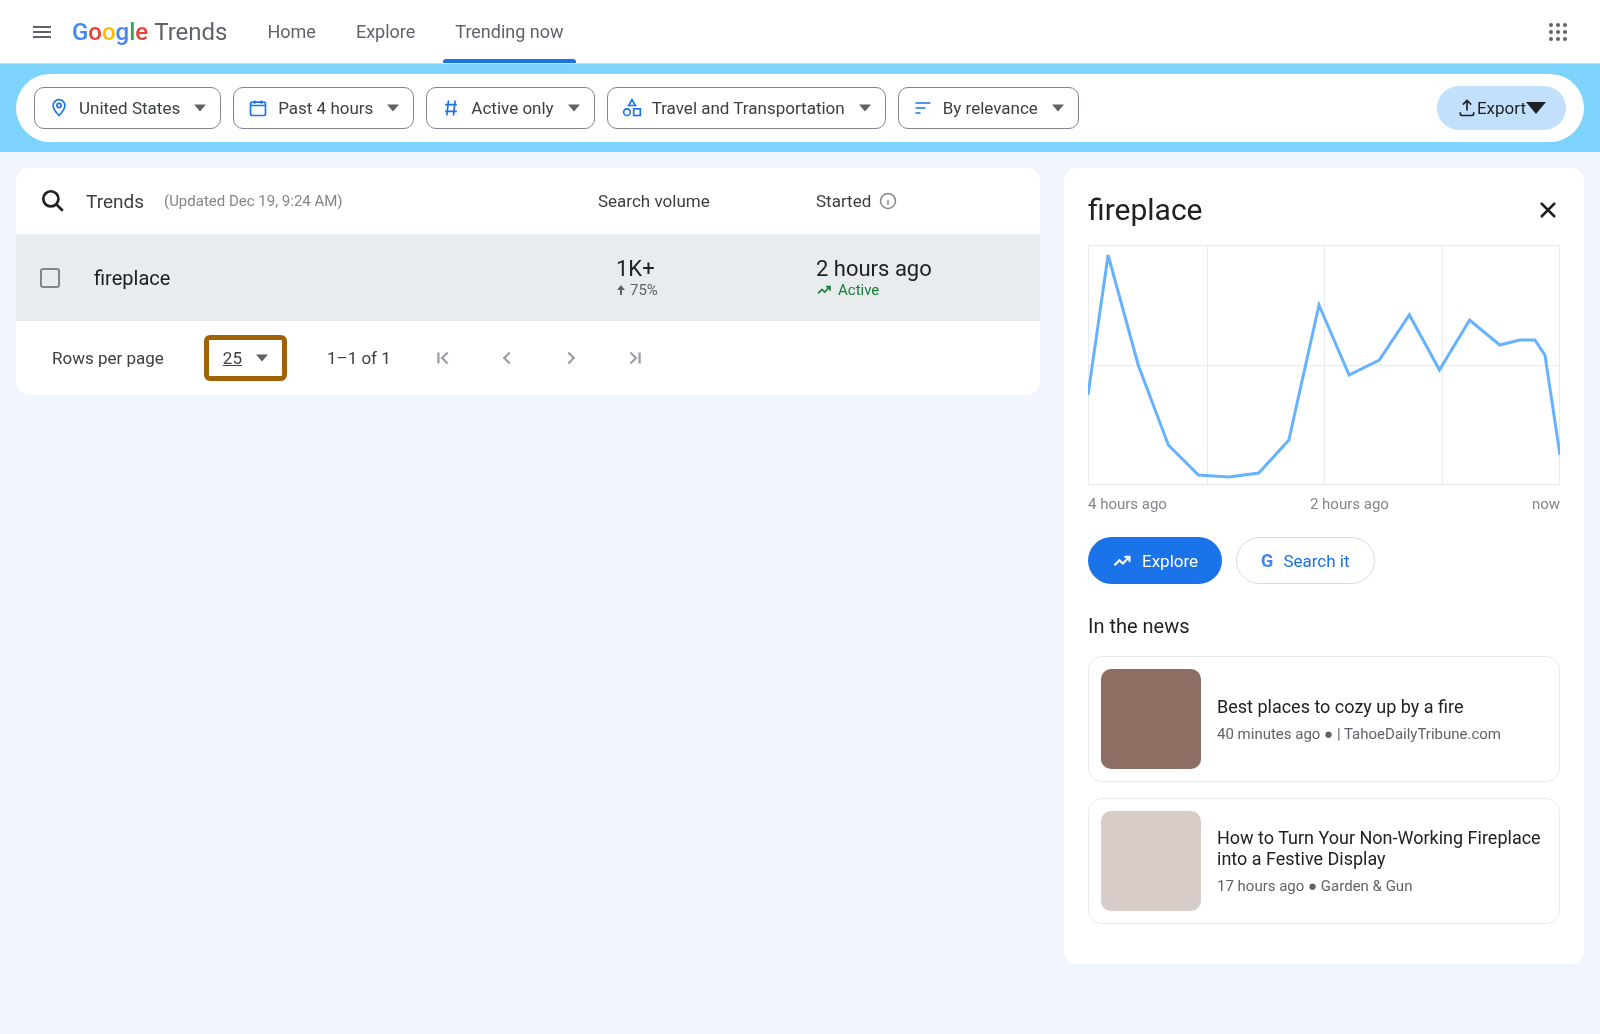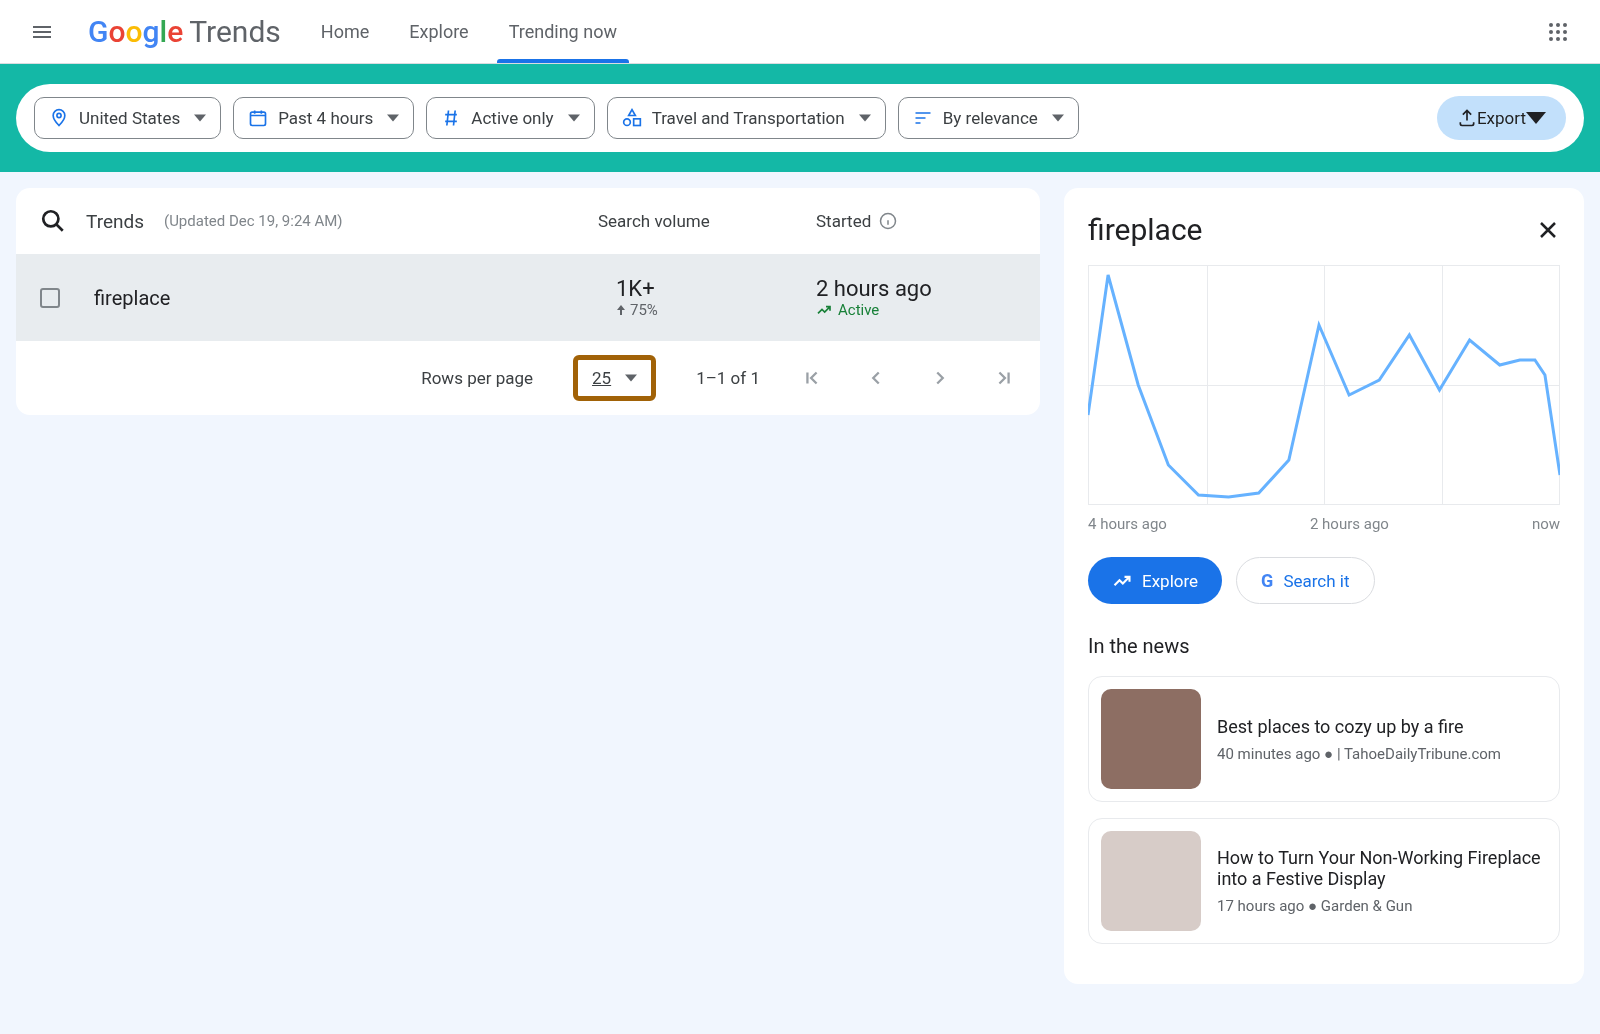--- a/index.html
+++ b/index.html
@@ -2,32 +2,32 @@
 <html><head>
 <meta charset="utf-8">
 <style>
 * { box-sizing: border-box; margin: 0; padding: 0; }
 body { font-family: 'Google Sans', Roboto, Arial, sans-serif; background: #fff; color: #202124; width: 1600px; height: 1034px; overflow: hidden; }
 
 
 .header { display: flex; align-items: center; height: 64px; padding: 0 20px; border-bottom: 1px solid #dadce0; }
 .hamburger { width: 24px; height: 24px; cursor: pointer; padding: 10px; box-sizing: content-box; }
 .hamburger svg { width: 24px; height: 24px; }
-.logo { margin-left: 24px; display: flex; align-items: center; font-size: 30px; }
+.logo { margin-left: 8px; display: flex; align-items: center; font-size: 24px; }
 .logo .g1 { color: #4285F4; } .logo .g2 { color: #EA4335; } .logo .g3 { color: #FBBC05; }
 .logo .g4 { color: #4285F4; } .logo .g5 { color: #34A853; } .logo .g6 { color: #EA4335; }
 .logo .trends { color: #5f6368; font-weight: 400; margin-left: 6px; }
 .tabs { display: flex; margin-left: 40px; gap: 40px; height: 100%; align-items: center; }
 .tab { color: #5f6368; font-size: 18px; height: 100%; display: flex; align-items: center; position: relative; cursor: pointer; }
 .tab.active::after { content: ""; position: absolute; bottom: 0; left: -12px; right: -12px; height: 4px; background: #1a73e8; border-radius: 3px 3px 0 0; }
 .header-spacer { flex: 1; }
 .apps-icon { width: 24px; height: 24px; cursor: pointer; padding: 10px; box-sizing: content-box; }
 
 
-.filterwrap { background: #14b8a6; padding: 20px 0; }
+.filterwrap { background: #7dd3fc; padding: 10px 0; }
 .filterbar { margin: 0 16px; background: #fff; border-radius: 40px; padding: 12px 18px; display: flex; align-items: center; gap: 12px; }
 .chip { display: inline-flex; align-items: center; gap: 10px; border: 1px solid #80868b; border-radius: 10px; padding: 10px 14px; font-size: 17px; color: #3c4043; cursor: pointer; background: #fff; }
 .chip svg.lead { width: 20px; height: 20px; }
 .chip svg.drop { width: 12px; height: 12px; margin-left: 4px; fill: #5f6368; }
 .filterbar-spacer { flex: 1; }
 .export-btn { display: inline-flex; align-items: center; gap: 0; background: #c2e0fb; border-radius: 24px; padding: 12px 20px; font-size: 17px; color: #1f1f1f; cursor: pointer; }
 .export-btn svg { width: 20px; height: 20px; }
 
 
 .main { display: flex; gap: 24px; padding: 16px; background: #f1f6fe; height: calc(100% - 64px - 72px); }
@@ -46,21 +46,21 @@
 .trow .c1 { display: flex; align-items: center; gap: 34px; flex: 1; }
 .checkbox { width: 20px; height: 20px; border: 2px solid #80868b; border-radius: 3px; }
 .term { font-size: 20px; color: #202124; }
 .vol { width: 200px; }
 .vol .big { font-size: 22px; }
 .vol .pct { font-size: 15px; color: #5f6368; display: flex; align-items: center; gap: 4px; }
 .started { width: 200px; }
 .started .ago { font-size: 22px; }
 .started .status { font-size: 15px; color: #188038; display: flex; align-items: center; gap: 6px; }
 
-.pager { display: flex; align-items: center; justify-content: flex-end; padding: 14px 24px; gap: 40px; color: #3c4043; font-size: 17px; margin-left: 12px; }
+.pager { display: flex; align-items: center; justify-content: flex-start; padding: 14px 24px; gap: 40px; color: #3c4043; font-size: 17px; margin-left: 12px; }
 .rows-select { border: 5px solid #a16207; border-radius: 6px; padding: 8px 14px; display: inline-flex; align-items: center; gap: 14px; text-decoration: underline; }
 .pager .navbtn { width: 24px; height: 24px; cursor: pointer; display: flex; align-items: center; justify-content: center; color: #9aa0a6; }
 .pager .navbtn svg { width: 22px; height: 22px; }
 
 
 .detail { padding: 24px; }
 .detail-head { display: flex; align-items: center; justify-content: space-between; margin-bottom: 18px; }
 .detail-title { font-size: 30px; font-weight: 400; }
 .close-btn { width: 24px; height: 24px; cursor: pointer; }
 

